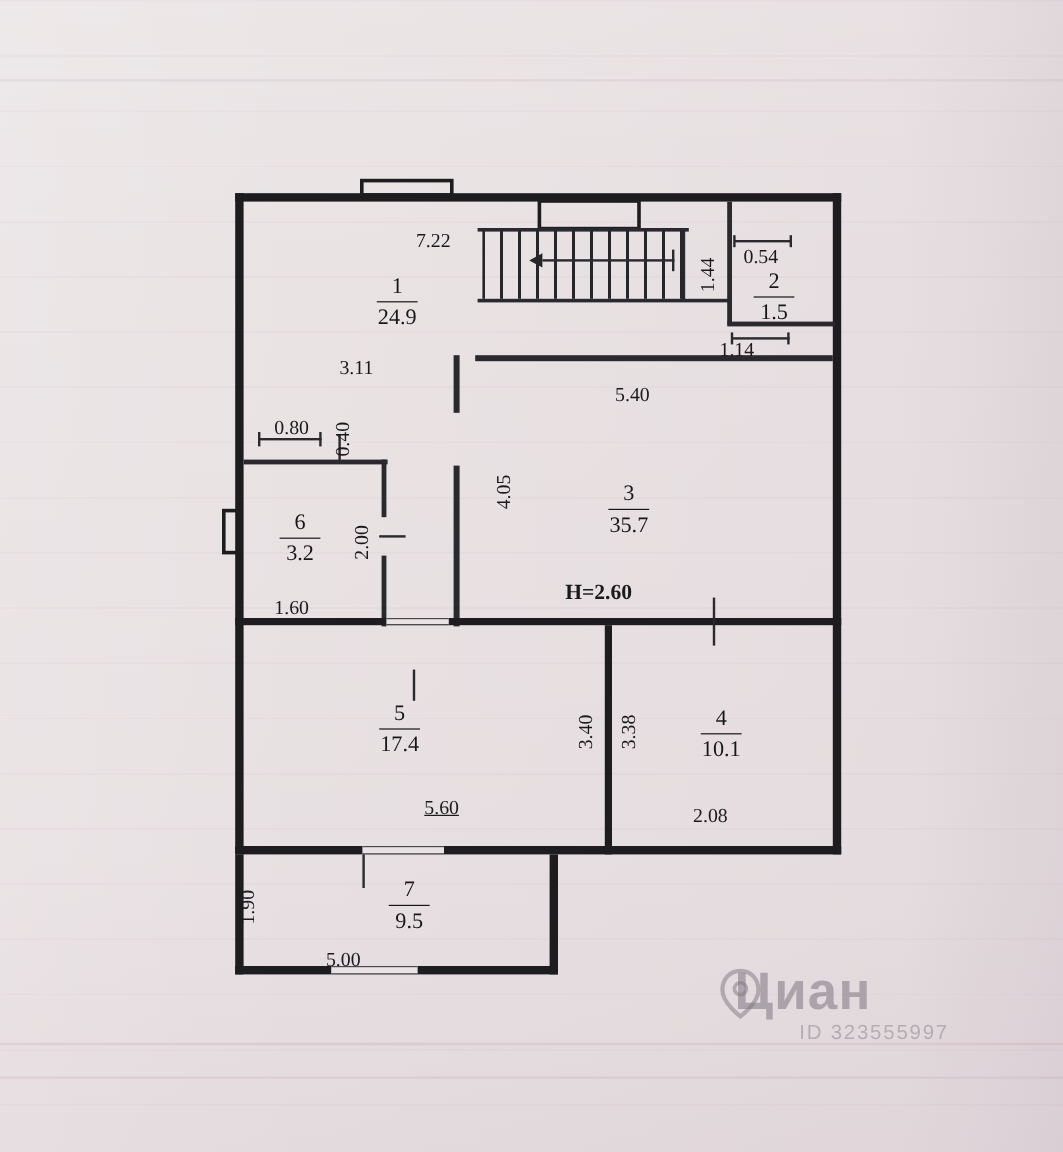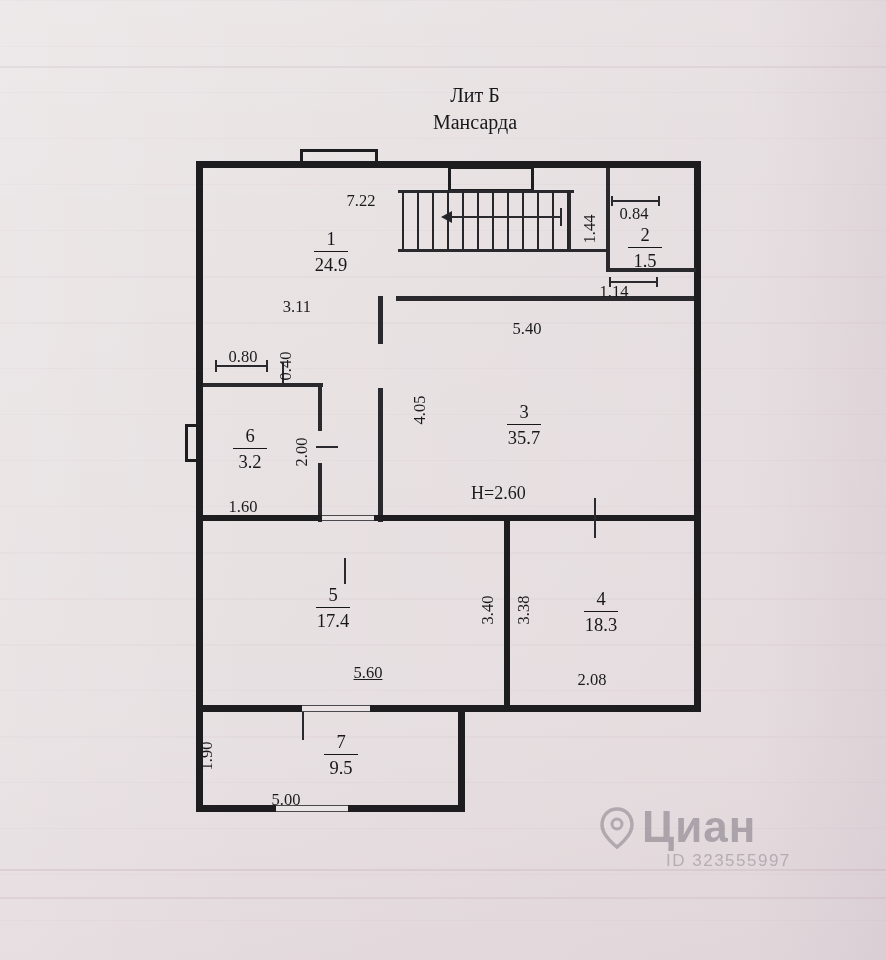--- a/index.html
+++ b/index.html
@@ -37,41 +37,37 @@
                 border-color:transparent #26262a transparent transparent; }
 
   .dim { position:absolute; font-size:16.5px; color:#1a1a1d; text-align:center; white-space:nowrap; }
   .dim.h { width:50px; height:18px; }
   .dim.v { width:44px; height:18px; transform:rotate(-90deg); transform-origin:center; }
 
   .room-label { position:absolute; width:70px; text-align:center; font-size:18.5px; line-height:21px; }
   .room-label .num  { display:inline-block; min-width:34px; padding-bottom:1px; border-bottom:1.5px solid #17171a; }
   .room-label .area { display:block; margin-top:3px; }
 
-  .height-note { position:absolute; font-size:18px; color:#1a1a1d; white-space:nowrap; }
+  .height-note { position:absolute; font-size:18px; color:#1a1a1d; white-space:nowrap;font-weight:bold; }
 
   .wm-brand { position:absolute; font-family:"Liberation Sans", sans-serif; font-weight:700;
               font-size:44px; color:rgba(124,119,128,0.55); letter-spacing:1px; }
   .wm-id { position:absolute; font-family:"Liberation Sans", sans-serif;
            font-size:17px; color:rgba(124,119,128,0.45); letter-spacing:1.5px; }
   .wm-logo { position:absolute; }
 </style>
 </head>
 <body>
 
 <div class="page">
 
   <div class="faint-line" style="top:66px;  background:rgba(190,160,175,0.18);"></div>
   <div class="faint-line" style="top:869px; background:rgba(190,150,165,0.22);"></div>
   <div class="faint-line" style="top:897px; background:rgba(190,150,165,0.18);"></div>
 
-  <div class="title">
-    <div>Лит Б</div>
-    <div>Мансарда</div>
-  </div>
 
   <div class="w" style="left:196px; top:161px; width:505px; height:7px;"></div>
   <div class="w" style="left:196px; top:161px; width:7px;  height:551px;"></div>
   <div class="w" style="left:694px; top:161px; width:7px;  height:551px;"></div>
   <div class="w" style="left:196px; top:705px; width:505px; height:7px;"></div>
 
   <div class="w" style="left:196px; top:712px; width:7px;  height:100px;"></div>
   <div class="w" style="left:458px; top:712px; width:7px;  height:100px;"></div>
   <div class="w" style="left:196px; top:805px; width:269px; height:7px;"></div>
 
@@ -127,55 +123,55 @@
   <div class="room-label" style="left:610px; top:225px;">
     <span class="num">2</span>
     <span class="area">1.5</span>
   </div>
   <div class="room-label" style="left:489px; top:402px;">
     <span class="num">3</span>
     <span class="area">35.7</span>
   </div>
   <div class="room-label" style="left:566px; top:589px;">
     <span class="num">4</span>
-    <span class="area">18.3</span>
+    <span class="area">10.1</span>
   </div>
   <div class="room-label" style="left:298px; top:585px;">
     <span class="num">5</span>
     <span class="area">17.4</span>
   </div>
   <div class="room-label" style="left:215px; top:426px;">
     <span class="num">6</span>
     <span class="area">3.2</span>
   </div>
   <div class="room-label" style="left:306px; top:732px;">
     <span class="num">7</span>
     <span class="area">9.5</span>
   </div>
 
   <div class="dim h" style="left:336px; top:191px;">7.22</div>
   <div class="dim h" style="left:272px; top:297px;">3.11</div>
   <div class="dim v" style="left:567px; top:220px;">1.44</div>
-  <div class="dim h" style="left:609px; top:204px;">0.84</div>
+  <div class="dim h" style="left:609px; top:204px;">0.54</div>
   <div class="dim h" style="left:589px; top:282px;">1.14</div>
   <div class="dim h" style="left:502px; top:319px;">5.40</div>
   <div class="dim v" style="left:397px; top:401px;">4.05</div>
   <div class="dim h" style="left:218px; top:347px;">0.80</div>
   <div class="dim v" style="left:263px; top:357px;">0.40</div>
   <div class="dim v" style="left:279px; top:443px;">2.00</div>
   <div class="dim h" style="left:218px; top:497px;">1.60</div>
   <div class="dim v" style="left:465px; top:601px;">3.40</div>
   <div class="dim v" style="left:501px; top:601px;">3.38</div>
   <div class="dim h" style="left:343px; top:663px;text-decoration:underline;">5.60</div>
   <div class="dim h" style="left:567px; top:670px;">2.08</div>
   <div class="dim v" style="left:184px; top:747px;">1.90</div>
   <div class="dim h" style="left:261px; top:790px;">5.00</div>
 
   <div class="height-note" style="left:471px; top:483px;">H=2.60</div>
 
   <svg class="wm-logo" style="left:598px; top:806px;" width="38" height="44" viewBox="0 0 38 44">
     <path d="M19 3 C10 3 4 10 4 19 C4 30 19 41 19 41 C19 41 34 30 34 19 C34 10 28 3 19 3 Z" fill="none" stroke="rgba(124,119,128,0.5)" stroke-width="3.5"></path>
     <circle cx="19" cy="18" r="5" fill="none" stroke="rgba(124,119,128,0.5)" stroke-width="3"></circle>
   </svg>
-  <div class="wm-brand" style="left:642px; top:802px;">Циан</div>
+  <div class="wm-brand" style="left:612px; top:802px;">Циан</div>
   <div class="wm-id" style="left:666px; top:851px;">ID 323555997</div>
 
 </div>
 
 </body></html>

